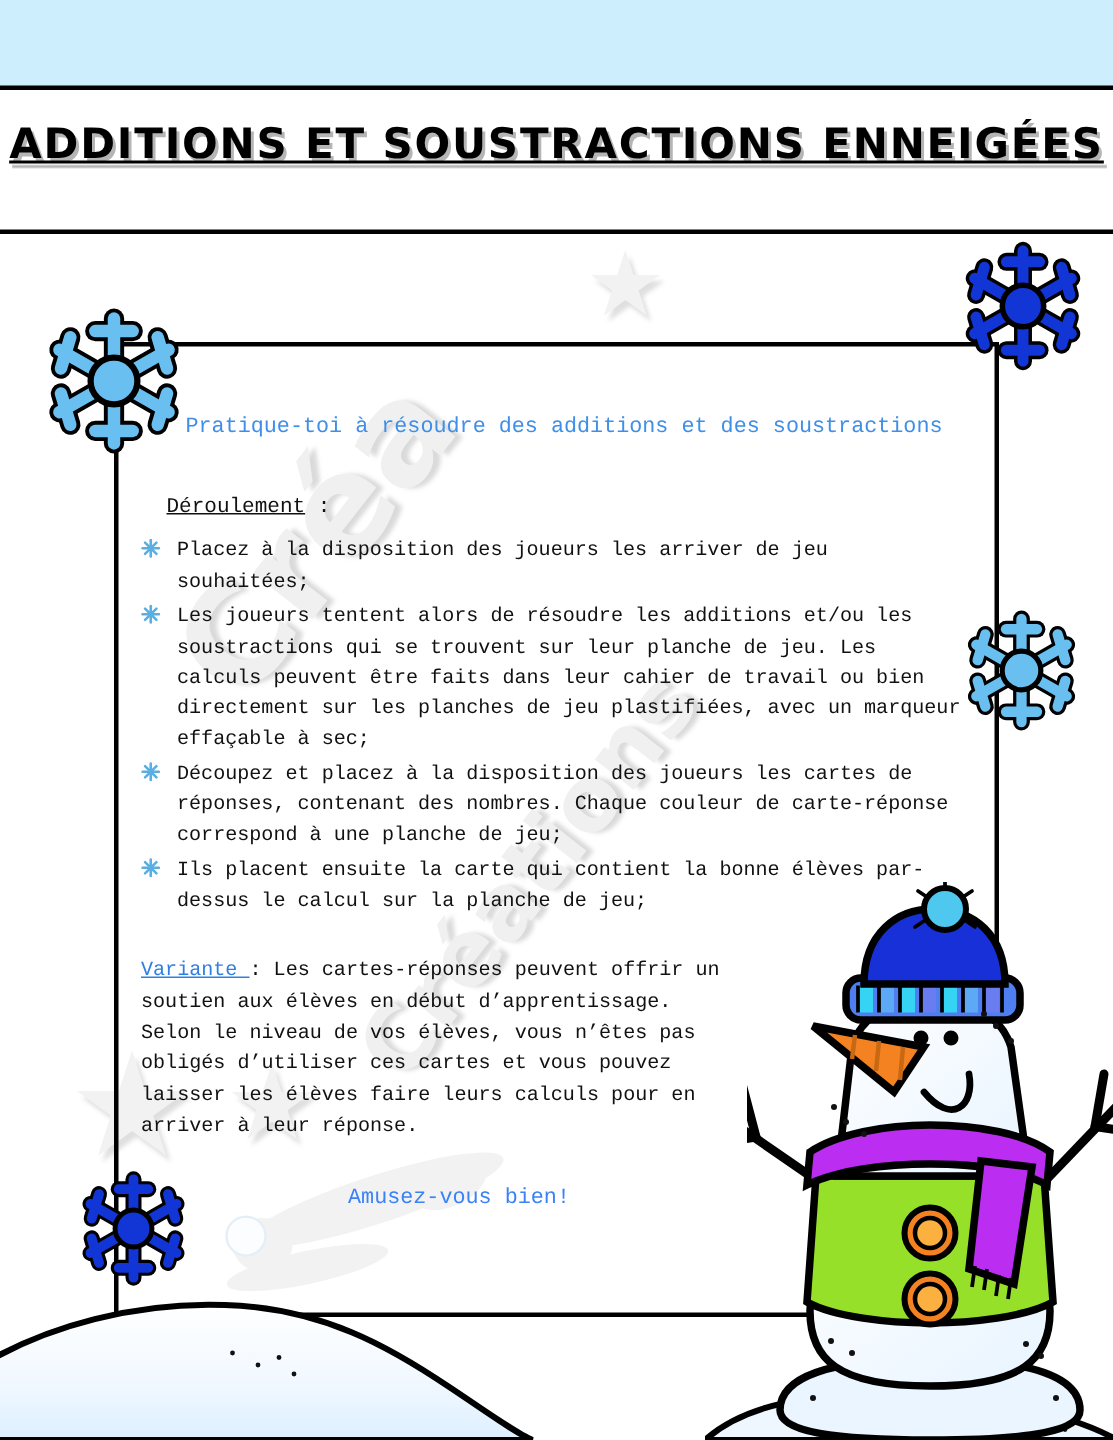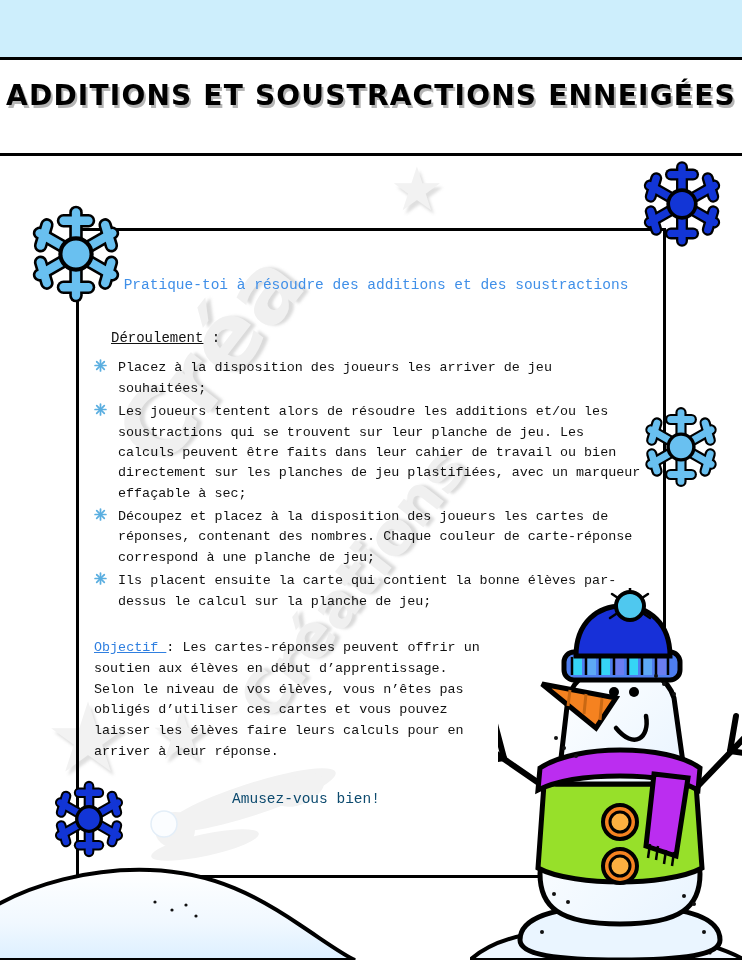--- a/index.html
+++ b/index.html
@@ -34,20 +34,21 @@
   #title-block {
     position: absolute;
     left: 0; top: 63px;
     width: 742px;
     height: 93px;
     background: #ffffff;
     border-bottom: 3px solid #000;
     box-sizing: border-box;
     z-index: 6;
     text-align: center;
+    text-decoration: underline;
   }
   #page-title {
     margin: 0;
     padding-top: 16px;
     font-family: "DejaVu Sans", sans-serif;
     font-weight: 900;
     font-size: 28px;
     letter-spacing: 1.2px;
     color: #000;
     text-shadow: 2px 3px 0 rgba(120,120,120,0.55);
@@ -163,21 +164,21 @@
     color: #111;
   }
   #variante-label {
     color: #2f7fe0;
     text-decoration: underline;
   }
   #closing {
     margin: 28px 0 0 0;
     text-align: center;
     width: 440px;
-    color: #0c4a6e;
+    color: #3b82f6;
     font-size: 14.5px;
   }
 
   
   .deco { position: absolute; z-index: 8; }
   .snow-layer { position: absolute; z-index: 5; }
 </style>
 </head>
 <body>
 
@@ -292,21 +293,21 @@
                 <line x1="19" y1="5" x2="5" y2="19"></line>
             </g>
             <circle cx="12" cy="12" r="3.4" fill="#5aaee0"></circle>
           </svg>
         </span>
         <span>Ils placent ensuite la carte qui contient la bonne élèves par-dessus le calcul sur la planche de jeu;</span>
       </li>
     </ul>
 
     <div id="variante-block">
-      <span id="variante-label">Objectif </span><span>: Les cartes-réponses peuvent offrir un soutien aux élèves en début d’apprentissage. Selon le niveau de vos élèves, vous n’êtes pas obligés d’utiliser ces cartes et vous pouvez laisser les élèves faire leurs calculs pour en arriver à leur réponse.</span>
+      <span id="variante-label">Variante </span><span>: Les cartes-réponses peuvent offrir un soutien aux élèves en début d’apprentissage. Selon le niveau de vos élèves, vous n’êtes pas obligés d’utiliser ces cartes et vous pouvez laisser les élèves faire leurs calculs pour en arriver à leur réponse.</span>
     </div>
 
     <div id="closing">Amusez-vous bien!</div>
   </div>
 
   <svg class="deco" style="left:636px; top:158px;" width="92" height="92" viewBox="0 0 100 100">
     <g stroke="#000" stroke-width="13" stroke-linecap="round" stroke-linejoin="round" fill="none">
       <line x1="50" y1="10" x2="50" y2="90"></line>
         <line x1="15" y1="30" x2="85" y2="70"></line>
       <line x1="15" y1="70" x2="85" y2="30"></line>

